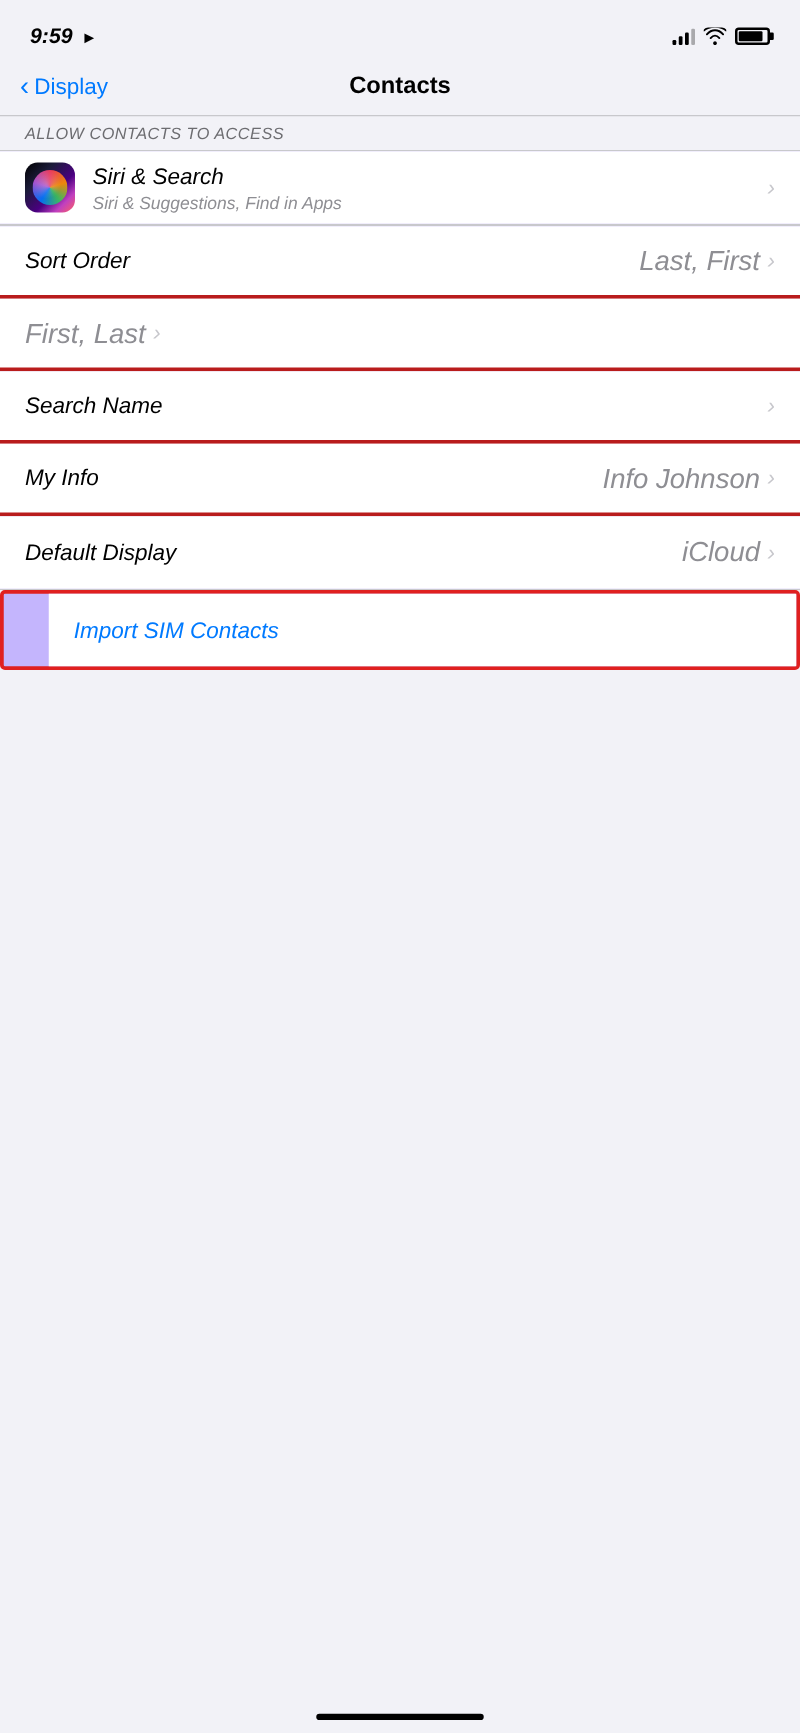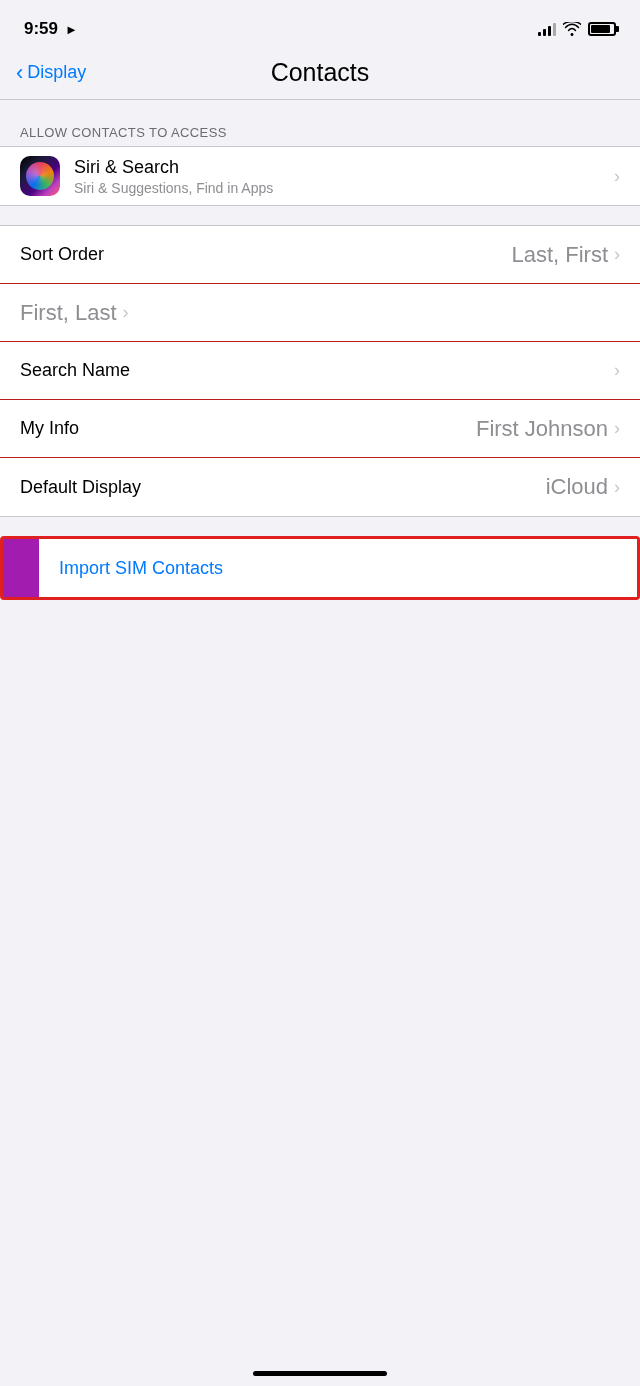--- a/index.html
+++ b/index.html
@@ -20,20 +20,21 @@
       padding: 14px 24px 6px 24px;
       background: #f2f2f7;
       height: 50px;
     }
     .status-time {
       font-size: 17px;
       font-weight: 600;
       display: flex;
       align-items: center;
       gap: 4px;
+      font-style: italic;
     }
     .status-icons {
       display: flex;
       align-items: center;
       gap: 7px;
     }
     .signal-bars {
       display: flex;
       align-items: flex-end;
       gap: 2px;
@@ -96,48 +97,49 @@
       font-size: 18px;
       gap: 2px;
       text-decoration: none;
     }
     .nav-back .chevron {
       font-size: 22px;
       margin-right: 2px;
       line-height: 1;
     }
     .nav-title {
-      font-size: 25px;
-      font-weight: 400;
+      font-size: 19px;
+      font-weight: 700;
     }
 
     
     .section {
-      margin-top: 19px;
+      margin-top: 0;
+      font-style: italic;
     }
     .section-header {
       font-size: 13px;
       font-weight: 400;
       color: #6c6c70;
       text-transform: uppercase;
       letter-spacing: 0.4px;
       padding: 6px 20px 6px 20px;
     }
     .card {
-      background: #a21caf;
+      background: #c4b5fd;
       border-top: 1px solid #c8c8cc;
       border-bottom: 1px solid #c8c8cc;
     }
     .list-item {
       display: flex;
       align-items: center;
       padding: 0 20px;
       min-height: 58px;
       background: #fff;
-      border-bottom: 1px solid #b91c1c;
+      border-bottom: 3px solid #b91c1c;
       position: relative;
       cursor: pointer;
     }
     .list-item:last-child {
       border-bottom: none;
     }
     
     .siri-icon {
       width: 40px;
       height: 40px;
@@ -289,21 +291,21 @@
         <div class="list-item-content">
           <span class="list-item-title">Search Name</span>
         </div>
         <span class="chevron-right">›</span>
       </div>
 
       <div class="list-item">
         <div class="list-item-content">
           <span class="list-item-title">My Info</span>
         </div>
-        <span class="list-item-value">First Johnson</span>
+        <span class="list-item-value">Info Johnson</span>
         <span class="chevron-right">›</span>
       </div>
 
       <div class="list-item">
         <div class="list-item-content">
           <span class="list-item-title">Default Display</span>
         </div>
         <span class="list-item-value">iCloud</span>
         <span class="chevron-right">›</span>
       </div>

